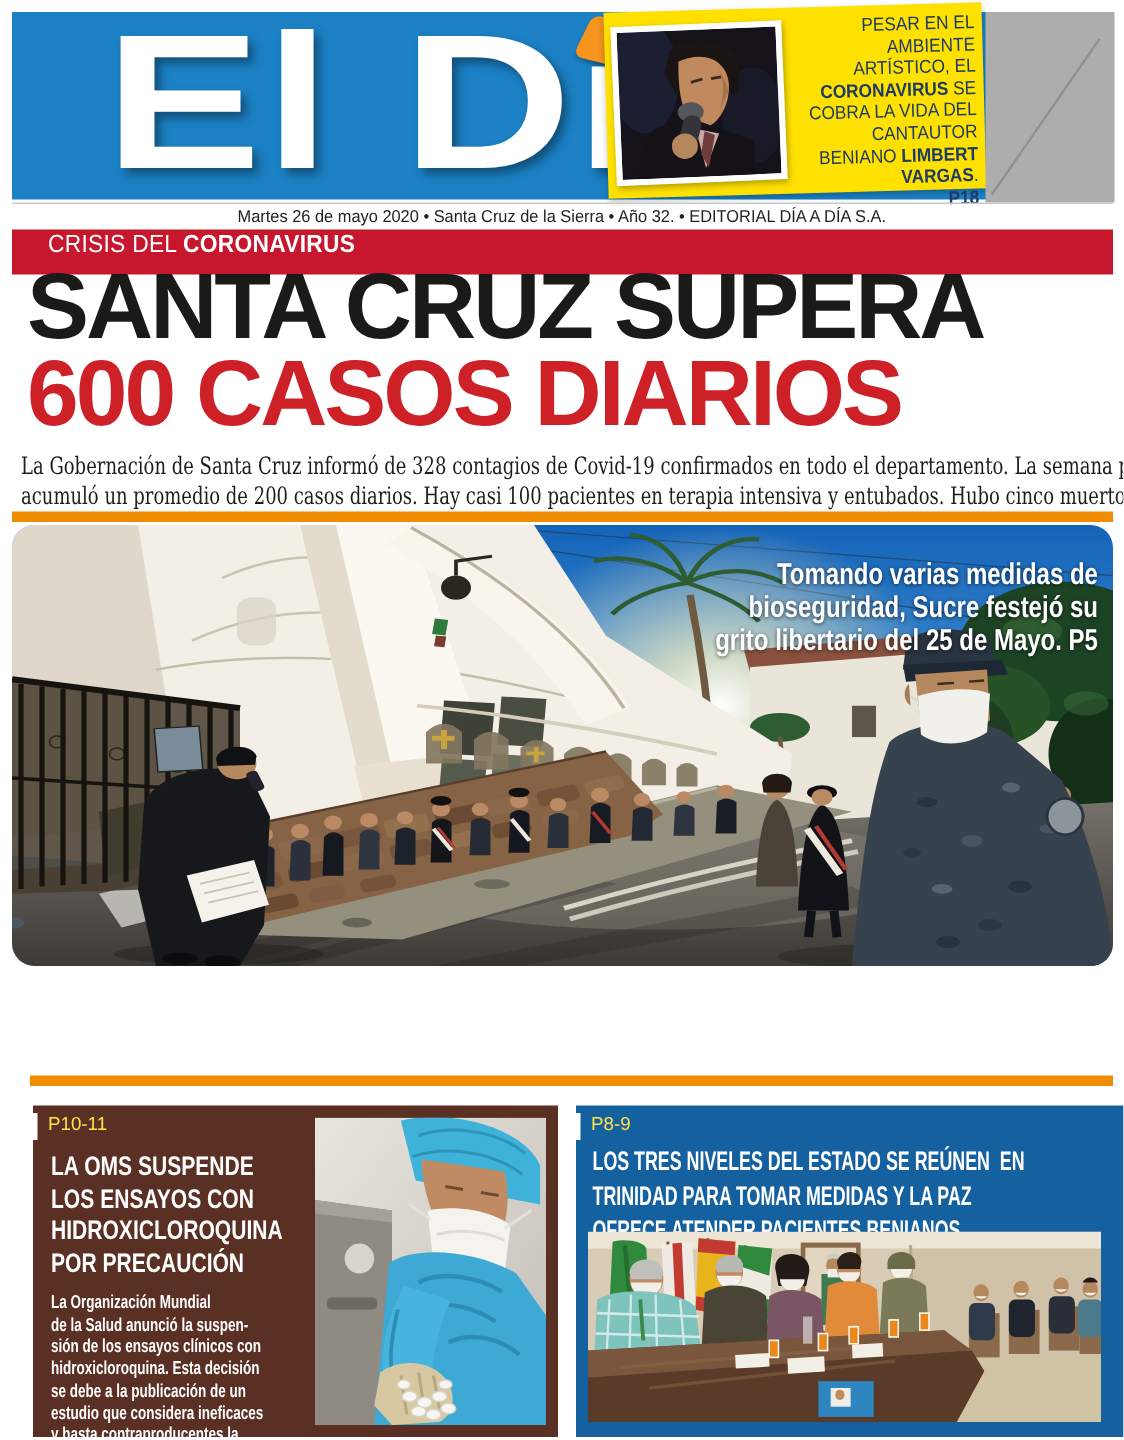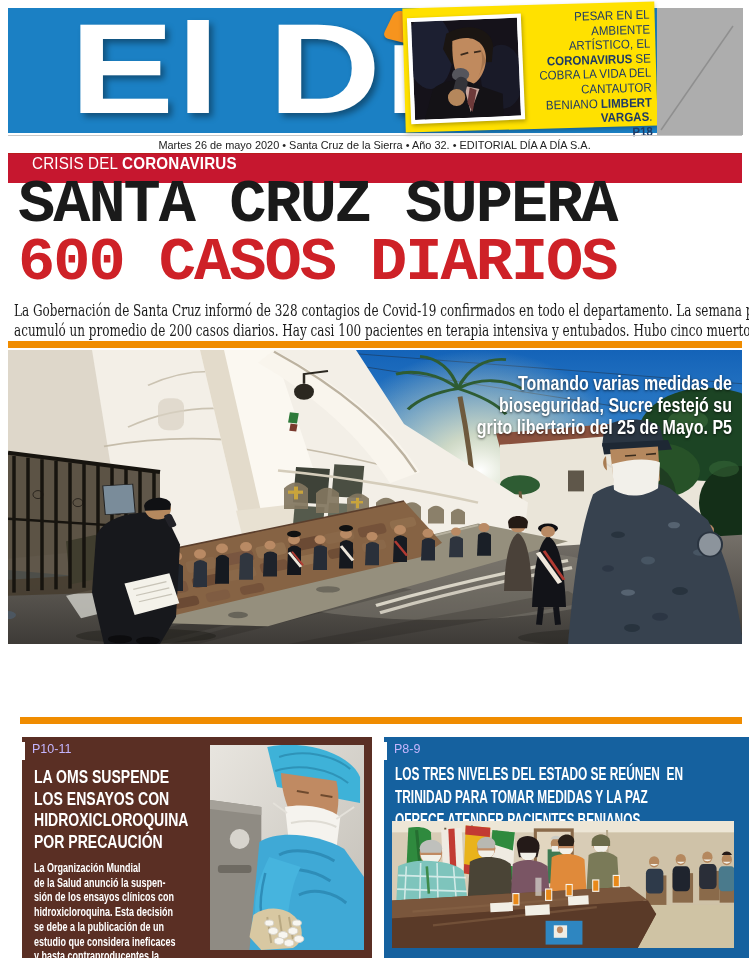--- a/index.html
+++ b/index.html
@@ -35,49 +35,49 @@
     display:flex;align-items:center;justify-content:center;}
   #datestrip span{font-size:11.5px;color:#222;transform:scaleX(.95);white-space:nowrap;}
 
   
   #kicker{position:absolute;left:8px;top:154px;width:734px;height:29px;
     background:var(--kicker-red,#C6172F);display:flex;}
   #kicker .ktext{margin-left:24px;color:#fff;font-size:16.5px;letter-spacing:.2px;
     transform:scaleX(.92);transform-origin:0 50%;white-space:nowrap;}
   #kicker .ktext b{font-weight:bold;}
   #headline{position:absolute;left:18px;top:176px;width:726px;
-    font-family:Liberation Mono, monospace;font-weight:bold;font-size:62px;
+    font-family:Liberation Sans, sans-serif;font-weight:bold;font-size:62px;
     line-height:58px;letter-spacing:-2px;white-space:nowrap;}
   #headline .h1{color:var(--headline-black,#1A1A1A);}
   #headline .h2{color:var(--headline-red,#CE2127);}
 
   
   #deck{position:absolute;left:14px;top:301px;width:850px;
     font-family:"DejaVu Serif",serif;font-size:16px;line-height:20px;color:#1c1c1c;
     transform:scaleX(.75);transform-origin:0 0;}
   #deck .dl{white-space:nowrap;}
 
   .rule{position:absolute;height:7px;background:var(--rule-orange,#F08C00);}
   #rule1{left:8px;top:341px;width:734px;}
   #rule2{left:20px;top:717px;width:722px;}
 
   
-  #mainphoto{position:absolute;left:8px;top:350px;width:734px;height:294px;overflow:hidden;}
+  #mainphoto{position:absolute;left:8px;top:350px;width:734px;height:294px;overflow:hidden;border-radius:15px;}
   #mainphoto svg{width:100%;height:100%;display:block;}
   #photo-caption{position:absolute;right:10px;top:22px;text-align:right;
     font-weight:bold;font-size:20px;line-height:22px;color:#fff;
     text-shadow:0 1px 3px rgba(0,0,0,.65);
     transform:scaleX(.8);transform-origin:100% 0;}
   #photo-caption div{white-space:nowrap;}
 
   
   .storybox{position:absolute;top:737px;height:221px;}
   #story-left{left:22px;width:350px;background:var(--story-brown,#5A2F24);}
   #story-right{left:384px;width:402px;background:var(--story-blue,#15619F);}
-  .pagetag{position:absolute;left:10px;top:5px;color:#c4b5fd;font-size:12.5px;font-weight:500;}
+  .pagetag{position:absolute;left:10px;top:5px;color:#fde047;font-size:12.5px;font-weight:500;}
   .notch{position:absolute;left:-3px;top:5px;width:6px;height:18px;background:#fff;}
   #left-headline{position:absolute;left:12px;top:30px;width:230px;color:#fff;
     font-size:18px;font-weight:bold;line-height:21.5px;
     transform:scaleX(.78);transform-origin:0 0;}
   #left-headline div{white-space:nowrap;}
   #left-body{position:absolute;left:12px;top:124px;width:240px;color:#fff;
     font-size:12.5px;font-weight:bold;line-height:14.7px;
     transform:scaleX(.72);transform-origin:0 0;}
   #left-body div{white-space:nowrap;}
   #left-photo{position:absolute;left:188px;top:8px;width:154px;height:205px;overflow:hidden;}

